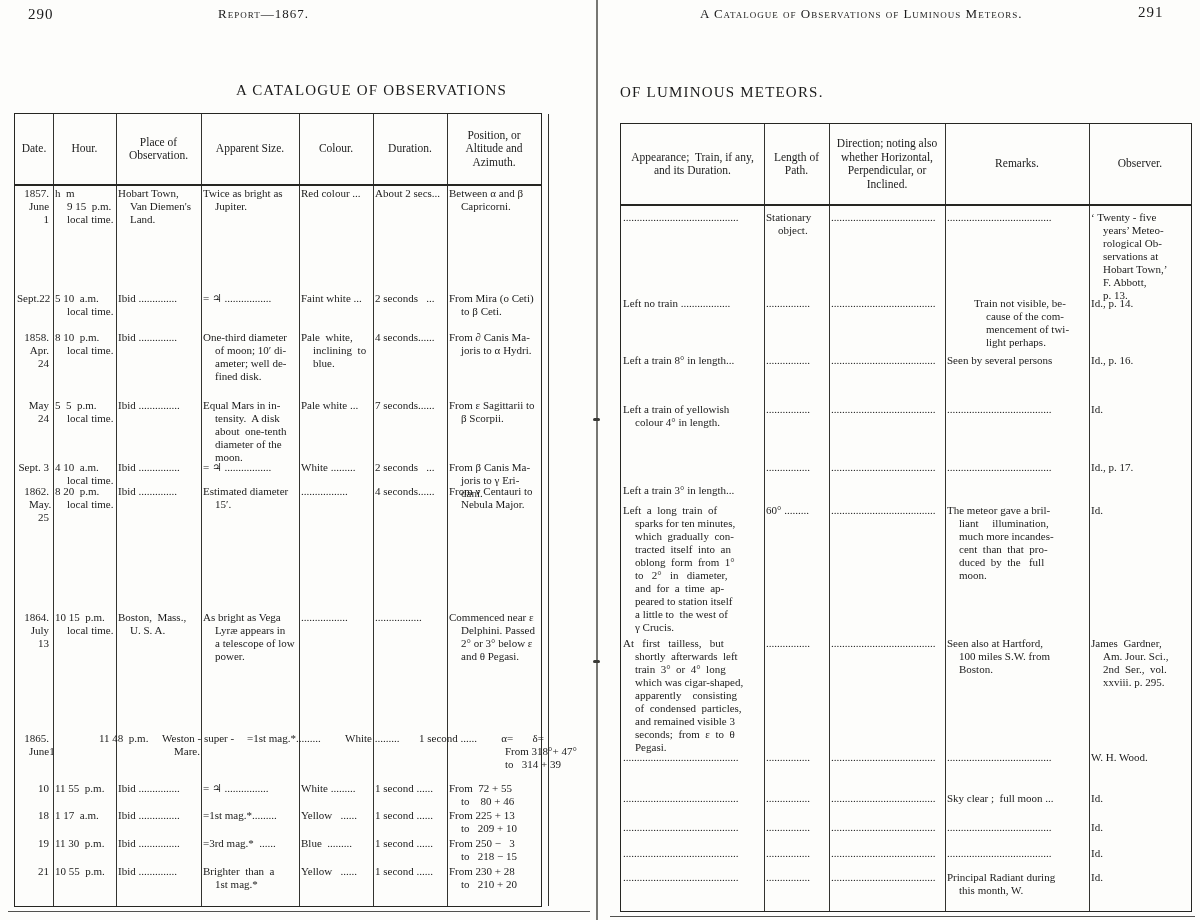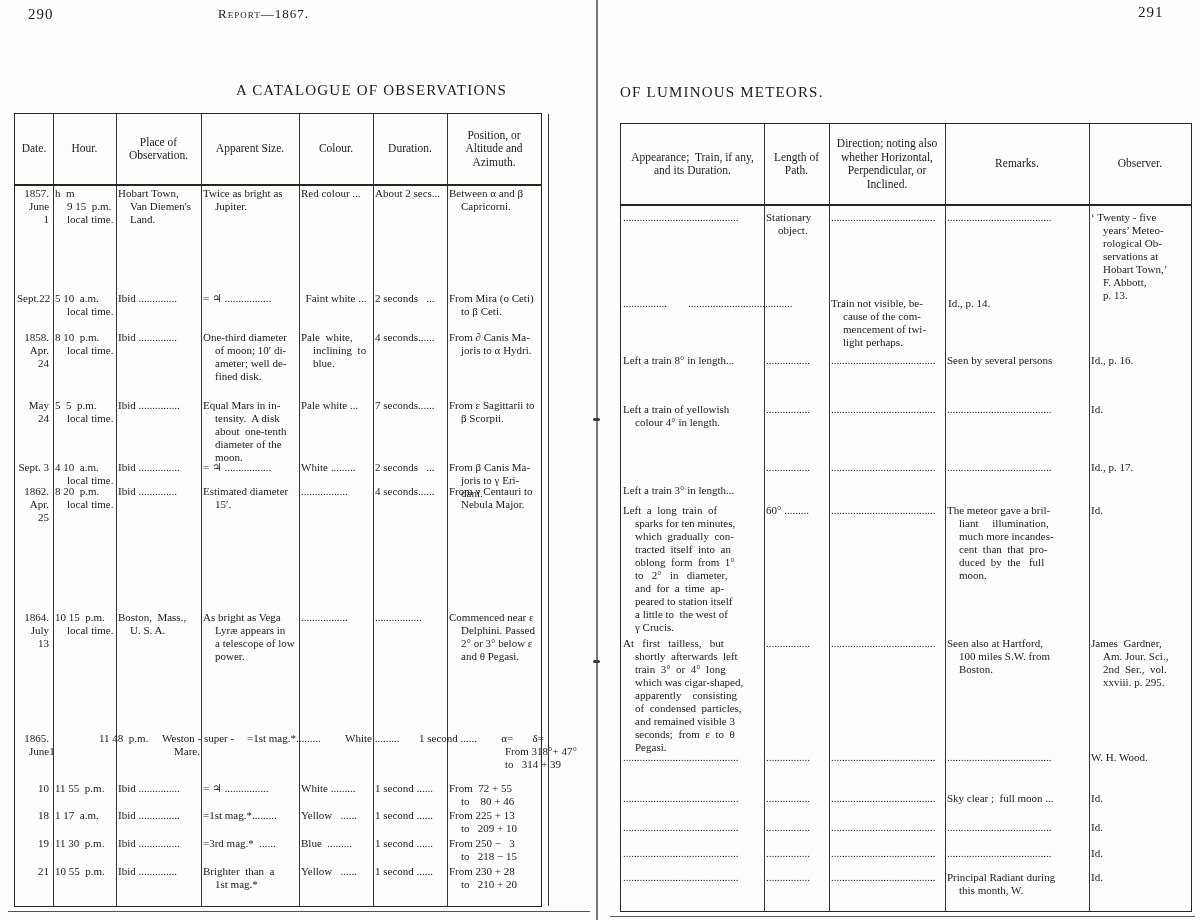--- a/index.html
+++ b/index.html
@@ -69,21 +69,21 @@
         <div class="cell" style="width: 74px;">About 2 secs...</div>
         <div class="cell" style="width: 94px;">Between α and β
 Capricorni.</div>
       </div>
       <div class="trow" style="top: 178px;">
         <div class="cell col-right" style="width: 38px;">Sept.22</div>
         <div class="cell" style="width: 63px;">5 10  a.m.
 local time.</div>
         <div class="cell" style="width: 85px;">Ibid ..............</div>
         <div class="cell" style="width: 98px;">= ♃ .................</div>
-        <div class="cell" style="width: 74px; text-align: center;">Faint white ...</div>
+        <div class="cell" style="width: 74px;">Faint white ...</div>
         <div class="cell" style="width: 74px;">2 seconds   ...</div>
         <div class="cell" style="width: 94px;">From Mira (ο Ceti)
 to β Ceti.</div>
       </div>
       <div class="trow" style="top: 217px;">
         <div class="cell col-right" style="width: 38px;">1858.
 Apr. 24</div>
         <div class="cell" style="width: 63px;">8 10  p.m.
 local time.</div>
         <div class="cell" style="width: 85px;">Ibid ..............</div>
@@ -120,21 +120,21 @@
         <div class="cell" style="width: 85px;">Ibid ...............</div>
         <div class="cell" style="width: 98px;">= ♃ .................</div>
         <div class="cell" style="width: 74px;">White .........</div>
         <div class="cell" style="width: 74px;">2 seconds   ...</div>
         <div class="cell" style="width: 94px;">From β Canis Ma-
 joris to γ Eri-
 dani.</div>
       </div>
       <div class="trow" style="top: 371px;">
         <div class="cell col-right" style="width: 38px;">1862.
-Apr. 25</div>
+May. 25</div>
         <div class="cell" style="width: 63px;">8 20  p.m.
 local time.</div>
         <div class="cell" style="width: 85px;">Ibid ..............</div>
         <div class="cell" style="width: 98px;">Estimated diameter
 15′.</div>
         <div class="cell" style="width: 74px;">.................</div>
         <div class="cell" style="width: 74px;">4 seconds......</div>
         <div class="cell" style="width: 94px;">From ν Centauri to
 Nebula Major.</div>
       </div>
@@ -210,20 +210,21 @@
         <div class="cell" style="width: 94px;">From 230 + 28
 to   210 + 20</div>
       </div>
     </div>
   <div class="bottom-rule" style="left:8px;top:911px;width:582px;"></div>
 
   <div class="gutter"></div>
   <div class="gutter-mark" style="top:418px;"></div>
   <div class="gutter-mark" style="top:660px;"></div>
 
+  <div class="running-head" style="left:700px;top:6px;">A Catalogue of Observations of Luminous Meteors.</div>
   <div class="pagenum" style="left:1138px;top:4px;">291</div>
   <div class="section-title" style="left:620px;top:84px;">OF LUMINOUS METEORS.</div>
   <div class="obs-table" id="right-table" style="left: 620px; top: 123px; width: 570px; height: 787px;">
       <div class="vline" style="left: 142.5px;"></div>
       <div class="vline" style="left: 207.5px;"></div>
       <div class="vline" style="left: 323.5px;"></div>
       <div class="vline" style="left: 467.5px;"></div>
       <div class="trow thead" style="top: 0px; height: 80px;">
         <div class="cell" style="width: 143px; height: 80px;">Appearance;  Train, if any,
 and its Duration.</div>
@@ -245,20 +246,21 @@
         <div class="cell" style="width: 144px;">......................................</div>
         <div class="cell" style="width: 102px;">‘ Twenty - five
 years’ Meteo-
 rological Ob-
 servations at
 Hobart Town,’
 F. Abbott,
 p. 13.</div>
       </div>
       <div class="trow" style="top: 173px;">
+        <div class="cell" style="width: 143px;">Left no train ..................</div>
         <div class="cell" style="width: 65px;">................</div>
         <div class="cell" style="width: 116px;">......................................</div>
         <div class="cell" style="width: 144px; padding-left: 41px;">Train not visible, be-
 cause of the com-
 mencement of twi-
 light perhaps.</div>
         <div class="cell" style="width: 102px;">Id., p. 14.</div>
       </div>
       <div class="trow" style="top: 230px;">
         <div class="cell" style="width: 143px;">Left a train 8° in length...</div>

